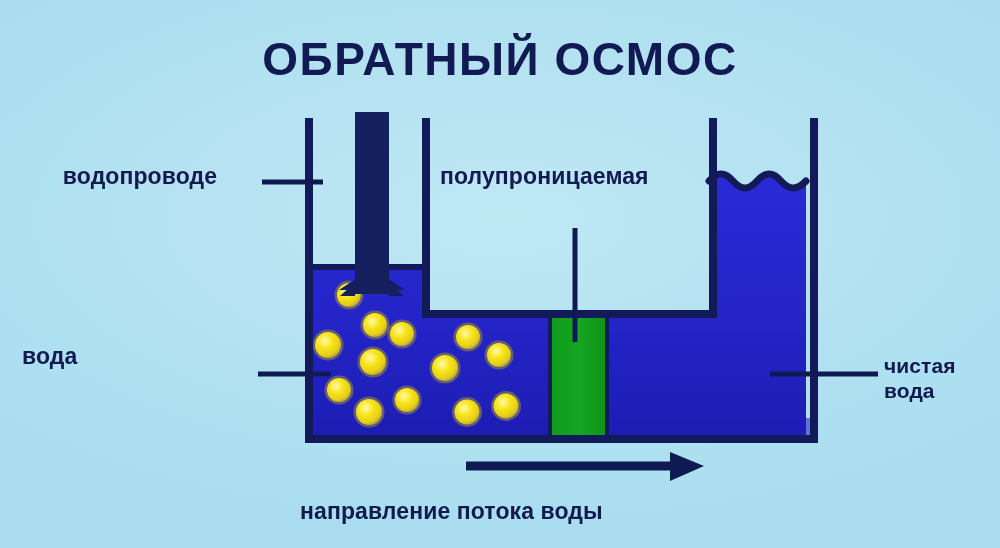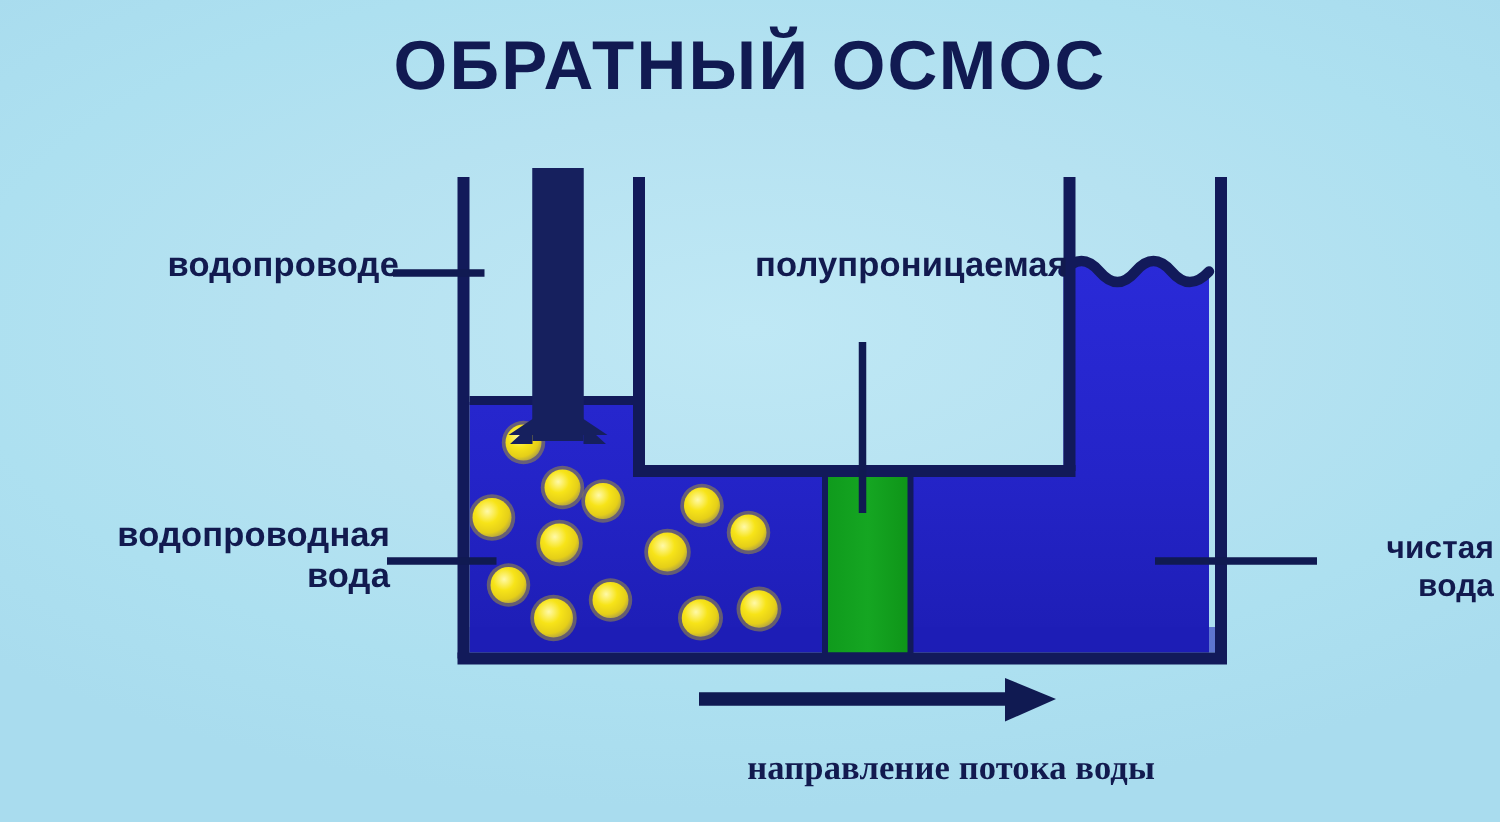--- a/index.html
+++ b/index.html
@@ -14,37 +14,37 @@
     background:
       radial-gradient(ellipse 700px 320px at 50% 40%, #bfe8f5 0%, #b6e2f1 45%, #ade0f0 75%, #a9dcee 100%);
   }
   #svgroot { position:absolute; left:0; top:0; }
 
   .lbl {
     position:absolute;
     color:#121a4f;
     font-weight:bold;
     line-height:1.18;
-    text-align:right;
+    text-align:left;
     letter-spacing:0.1px;
     white-space:nowrap;
   }
   #page-title {
-    left:0; top:16px; width:1000px;
+    left:0; top:32px; width:1000px;
     font-size:46px;
     letter-spacing:1.5px;
     color:#111a52;
     text-align:center;
   }
   #label-pressure { left:14px;  top:163px; width:252px; font-size:23px; text-align:left; }
-  #label-pressure .l2 { text-align:right; }
+  #label-pressure .l2 { text-align:center; }
   #label-tapwater { left:22px;  top:343px; width:238px; font-size:23px; }
   #label-membrane { left:440px; top:163px; width:272px; font-size:23px; }
-  #label-clean    { left:884px; top:354px; width:112px; font-size:21px; text-align:right; }
-  #label-flow     { left:300px; top:498px; width:470px; font-size:23px;font-family:Liberation Serif, serif; }
+  #label-clean    { left:884px; top:354px; width:112px; font-size:21px; text-align:left; }
+  #label-flow     { left:300px; top:498px; width:470px; font-size:23px; }
 </style>
 </head>
 <body>
 
 <div id="stage">
 
   <svg id="svgroot" width="1000" height="548" viewBox="0 0 1000 548">
     <defs>
       <radialGradient id="particleGrad" cx="38%" cy="34%" r="68%">
         <stop offset="0%" stop-color="#fff9a8"></stop>
@@ -160,21 +160,20 @@
     </g>
   </svg>
 
   <div class="lbl" id="page-title">ОБРАТНЫЙ ОСМОС</div>
 
   <div class="lbl" id="label-pressure">
     <div class="l2">водопроводе</div>
   </div>
 
   <div class="lbl" id="label-tapwater">
-    <div>водопроводная</div>
     <div>вода</div>
   </div>
 
   <div class="lbl" id="label-membrane">
     <div>полупроницаемая</div>
   </div>
 
   <div class="lbl" id="label-clean">
     <div>чистая</div>
     <div>вода</div>

